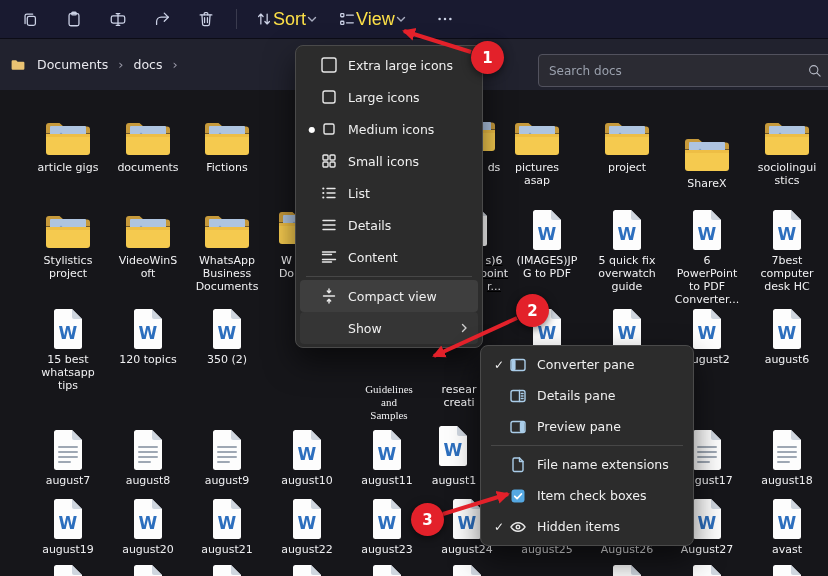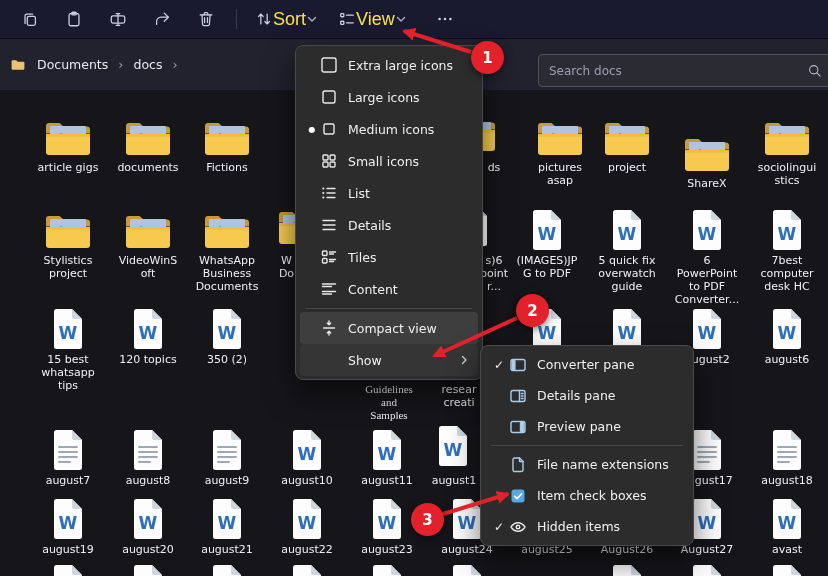--- a/index.html
+++ b/index.html
@@ -213,21 +213,21 @@
         <svg width="46" height="40" viewBox="0 0 46 40">
           <path d="M1 8a3 3 0 0 1 3-3h10.5l4 3.5H42a3 3 0 0 1 3 3v4H1z" fill="#c79a3b"></path>
           <rect x="5" y="8" width="36" height="15" rx="1" fill="#aec4e0"></rect>
           <path d="M10 21l6-6.5 5 5 3.5-3.5 6 5H10z" fill="#7f9cc4"></path>
           <path d="M1 16h44v18a3 3 0 0 1-3 3H4a3 3 0 0 1-3-3z" fill="#f5ca4f"></path>
           <path d="M1 16h44v3H1z" fill="#eebe45"></path>
         </svg>
       </div>
       <div class="tlabel">Fictions</div>
     </div>
-    <div class="tile" style="left: 514px; top: 110px;">
+    <div class="tile" style="left: 491px; top: 110px;">
       <div class="ticon">
         <svg width="46" height="40" viewBox="0 0 46 40">
           <path d="M1 8a3 3 0 0 1 3-3h10.5l4 3.5H42a3 3 0 0 1 3 3v4H1z" fill="#c79a3b"></path>
           <rect x="5" y="8" width="36" height="15" rx="1" fill="#aec4e0"></rect>
           <path d="M10 21l6-6.5 5 5 3.5-3.5 6 5H10z" fill="#7f9cc4"></path>
           <path d="M1 16h44v18a3 3 0 0 1-3 3H4a3 3 0 0 1-3-3z" fill="#f5ca4f"></path>
           <path d="M1 16h44v3H1z" fill="#eebe45"></path>
         </svg>
       </div>
       <div class="tlabel">pictures
@@ -708,21 +708,21 @@
             <path d="M1 8a3 3 0 0 1 3-3h10.5l4 3.5H42a3 3 0 0 1 3 3v4H1z" fill="#c79a3b"></path>
             <rect x="5" y="8" width="36" height="15" rx="1" fill="#aec4e0"></rect>
             <path d="M10 21l6-6.5 5 5 3.5-3.5 6 5H10z" fill="#7f9cc4"></path>
             <path d="M1 16h44v18a3 3 0 0 1-3 3H4a3 3 0 0 1-3-3z" fill="#f5ca4f"></path>
             <path d="M1 16h44v3H1z" fill="#eebe45"></path>
           </svg></span>
       </div>
       <div class="tlabel">W
 Do</div>
     </div>
-    <div class="tile frag" style="left: 476px; top: 203px; width: 36px;">
+    <div class="tile frag" style="left: 476px; top: 203px; width: 36px; text-decoration: underline;">
       <div class="ticon">
         <span style="margin-left:-20px;flex:none"><svg width="34" height="42" viewBox="0 0 34 42">
             <path d="M3 3.5A2.5 2.5 0 0 1 5.5 1H21l10 10v27.5A2.5 2.5 0 0 1 28.5 41h-23A2.5 2.5 0 0 1 3 38.5z" fill="#fdfdfd"></path>
             <path d="M21 1l10 10h-8a2 2 0 0 1-2-2z" fill="#cfd6df"></path>
             <text x="17" y="31" text-anchor="middle" font-family="DejaVu Sans, sans-serif" font-size="17" font-weight="bold" fill="#2d6fbe">W</text>
           </svg></span>
       </div>
       <div class="tlabel">s)6
 point
 r...</div>
@@ -799,32 +799,20 @@
       <span class="mlabel">List</span>
     </div>
     <div class="mitem">
       <span class="bullet"></span>
       <span class="mic">
         <svg viewBox="0 0 18 18" width="18" height="18" fill="none" stroke="currentColor" stroke-width="1.4" stroke-linecap="round" stroke-linejoin="round">
           <path d="M3 4.5h12M3 9h12M3 13.5h12"></path>
         </svg>
       </span>
       <span class="mlabel">Details</span>
-    </div>
-    <div class="mitem">
-      <span class="bullet"></span>
-      <span class="mic">
-        <svg viewBox="0 0 18 18" width="18" height="18" fill="none" stroke="currentColor" stroke-width="1.4" stroke-linecap="round" stroke-linejoin="round">
-          <rect x="2.5" y="3" width="4.5" height="4.5" rx="1"></rect>
-          <path d="M9.5 4h6M9.5 6h4"></path>
-          <rect x="2.5" y="10.5" width="4.5" height="4.5" rx="1"></rect>
-          <path d="M9.5 11.5h6M9.5 13.5h4"></path>
-        </svg>
-      </span>
-      <span class="mlabel">Tiles</span>
     </div>
     <div class="mitem">
       <span class="bullet"></span>
       <span class="mic">
         <svg viewBox="0 0 18 18" width="18" height="18" fill="none" stroke="currentColor" stroke-width="1.4" stroke-linecap="round" stroke-linejoin="round">
           <path d="M2.5 4h13M2.5 6.5h9M2.5 11.5h13M2.5 14h9"></path>
         </svg>
       </span>
       <span class="mlabel">Content</span>
     </div>

